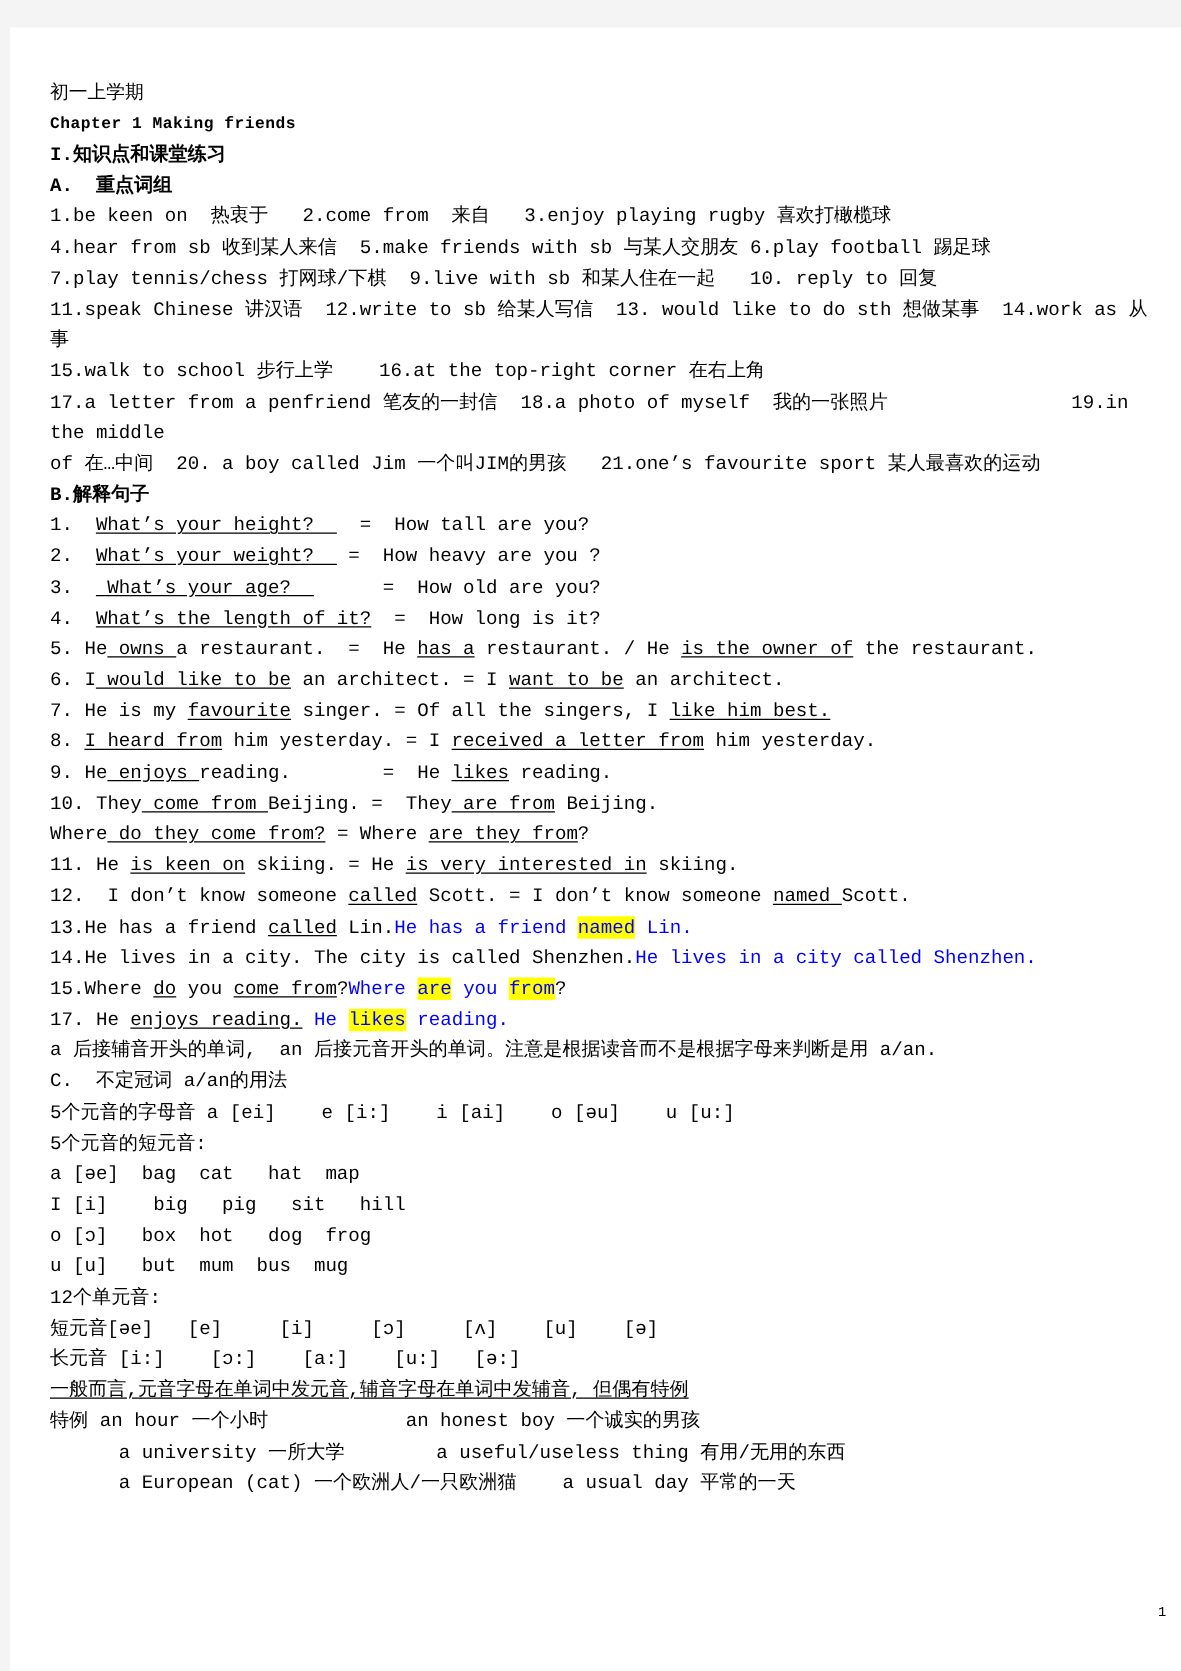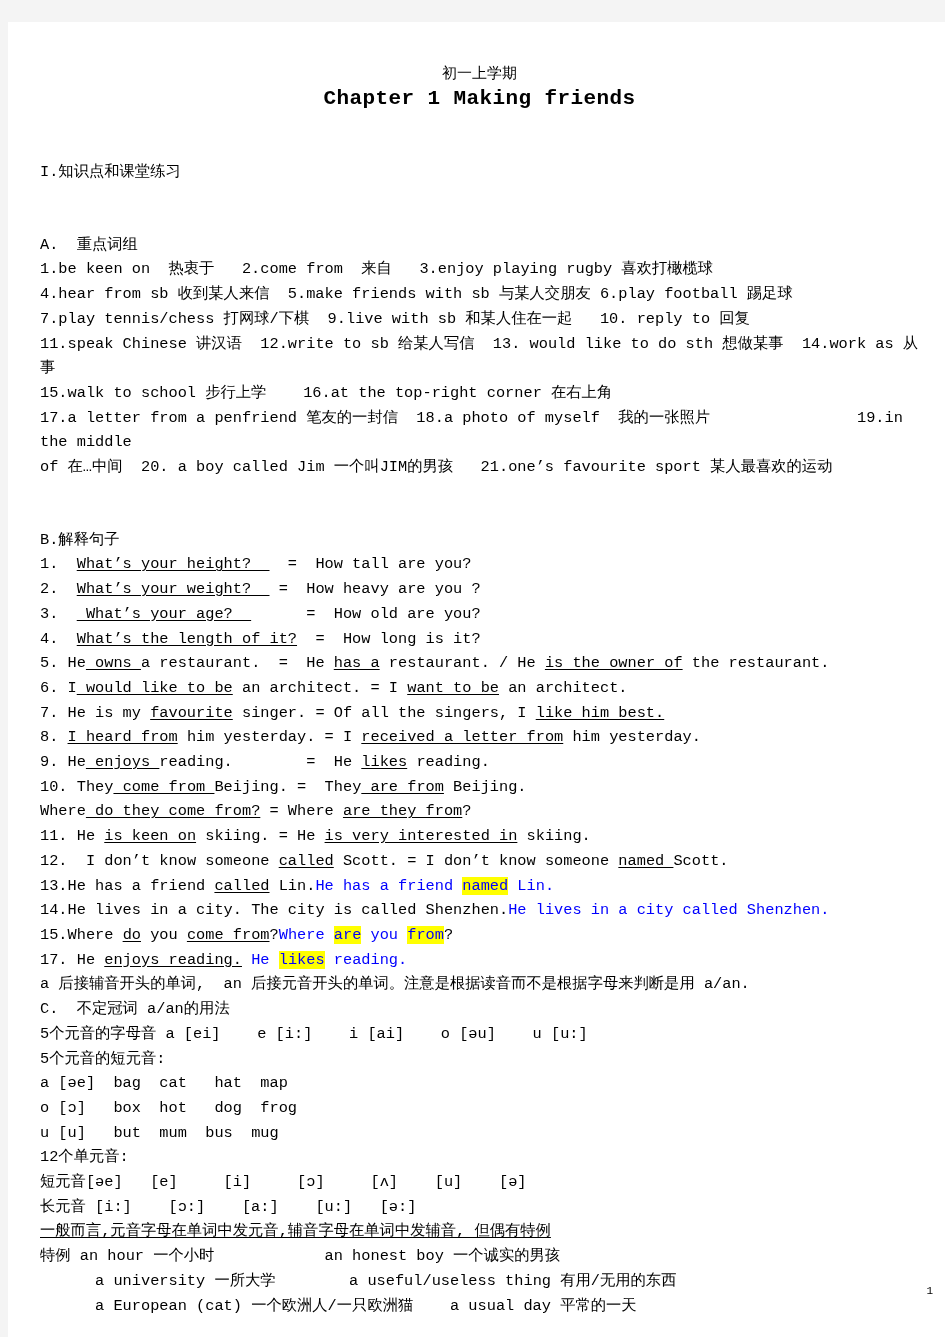--- a/index.html
+++ b/index.html
@@ -25,40 +25,38 @@
   }
   .content {
     position: relative;
     padding: 38px 26px 0 32px;
     font-size: 15.3px;
     line-height: 24.7px;
     color: #000000;
     letter-spacing: 0px;
   }
   .ctr {
-    text-align: center;
   }
   .t1 {
     font-family: "DejaVu Sans", sans-serif;
     font-size: 15px;
     line-height: 26px;
   }
   .t2 {
     font-weight: bold;
-    font-size: 21px;
+    font-size: 13px;
     line-height: 26px;
     letter-spacing: 0.4px;
   }
   .line {
     white-space: pre-wrap;
     word-break: break-word;
   }
   .hd {
-    font-weight: normal;
-    margin-top: 48px;
+    font-weight: bold;
   }
   u, .u {
     text-decoration: underline;
     text-underline-offset: 2px;
   }
   .blue {
     color: #0000ff;
   }
   .hl {
     background: #ffff00;
@@ -116,20 +114,21 @@
         <div class="line"><span>17.</span><span class=""> He </span><span class="u">enjoys reading.</span><span class=""> </span><span class="blue">He </span><span class="blue hl">likes</span><span class="blue"> reading.</span></div>
       </div>
 
     <div class="line">a 后接辅音开头的单词,  an 后接元音开头的单词。注意是根据读音而不是根据字母来判断是用 a/an.</div>
     <div class="line">C.  不定冠词 a/an的用法</div>
     <div class="line">5个元音的字母音 a [ei]    e [i:]    i [ai]    o [əu]    u [u:]</div>
     <div class="line">5个元音的短元音:</div>
 
     <div>
       <div class="line">a [əe]  bag  cat   hat  map</div>
+      <div class="line">I [i]    big   pig   sit   hill</div>
       <div class="line">o [ɔ]   box  hot   dog  frog</div>
       <div class="line">u [u]   but  mum  bus  mug</div>
     </div>
 
     <div class="line">12个单元音:</div>
     <div class="line">短元音[əe]   [e]     [i]     [ɔ]     [ʌ]    [u]    [ə]</div>
     <div class="line">长元音 [i:]    [ɔ:]    [a:]    [u:]   [ə:]</div>
     <div class="line u">一般而言,元音字母在单词中发元音,辅音字母在单词中发辅音, 但偶有特例</div>
 
     <div>

